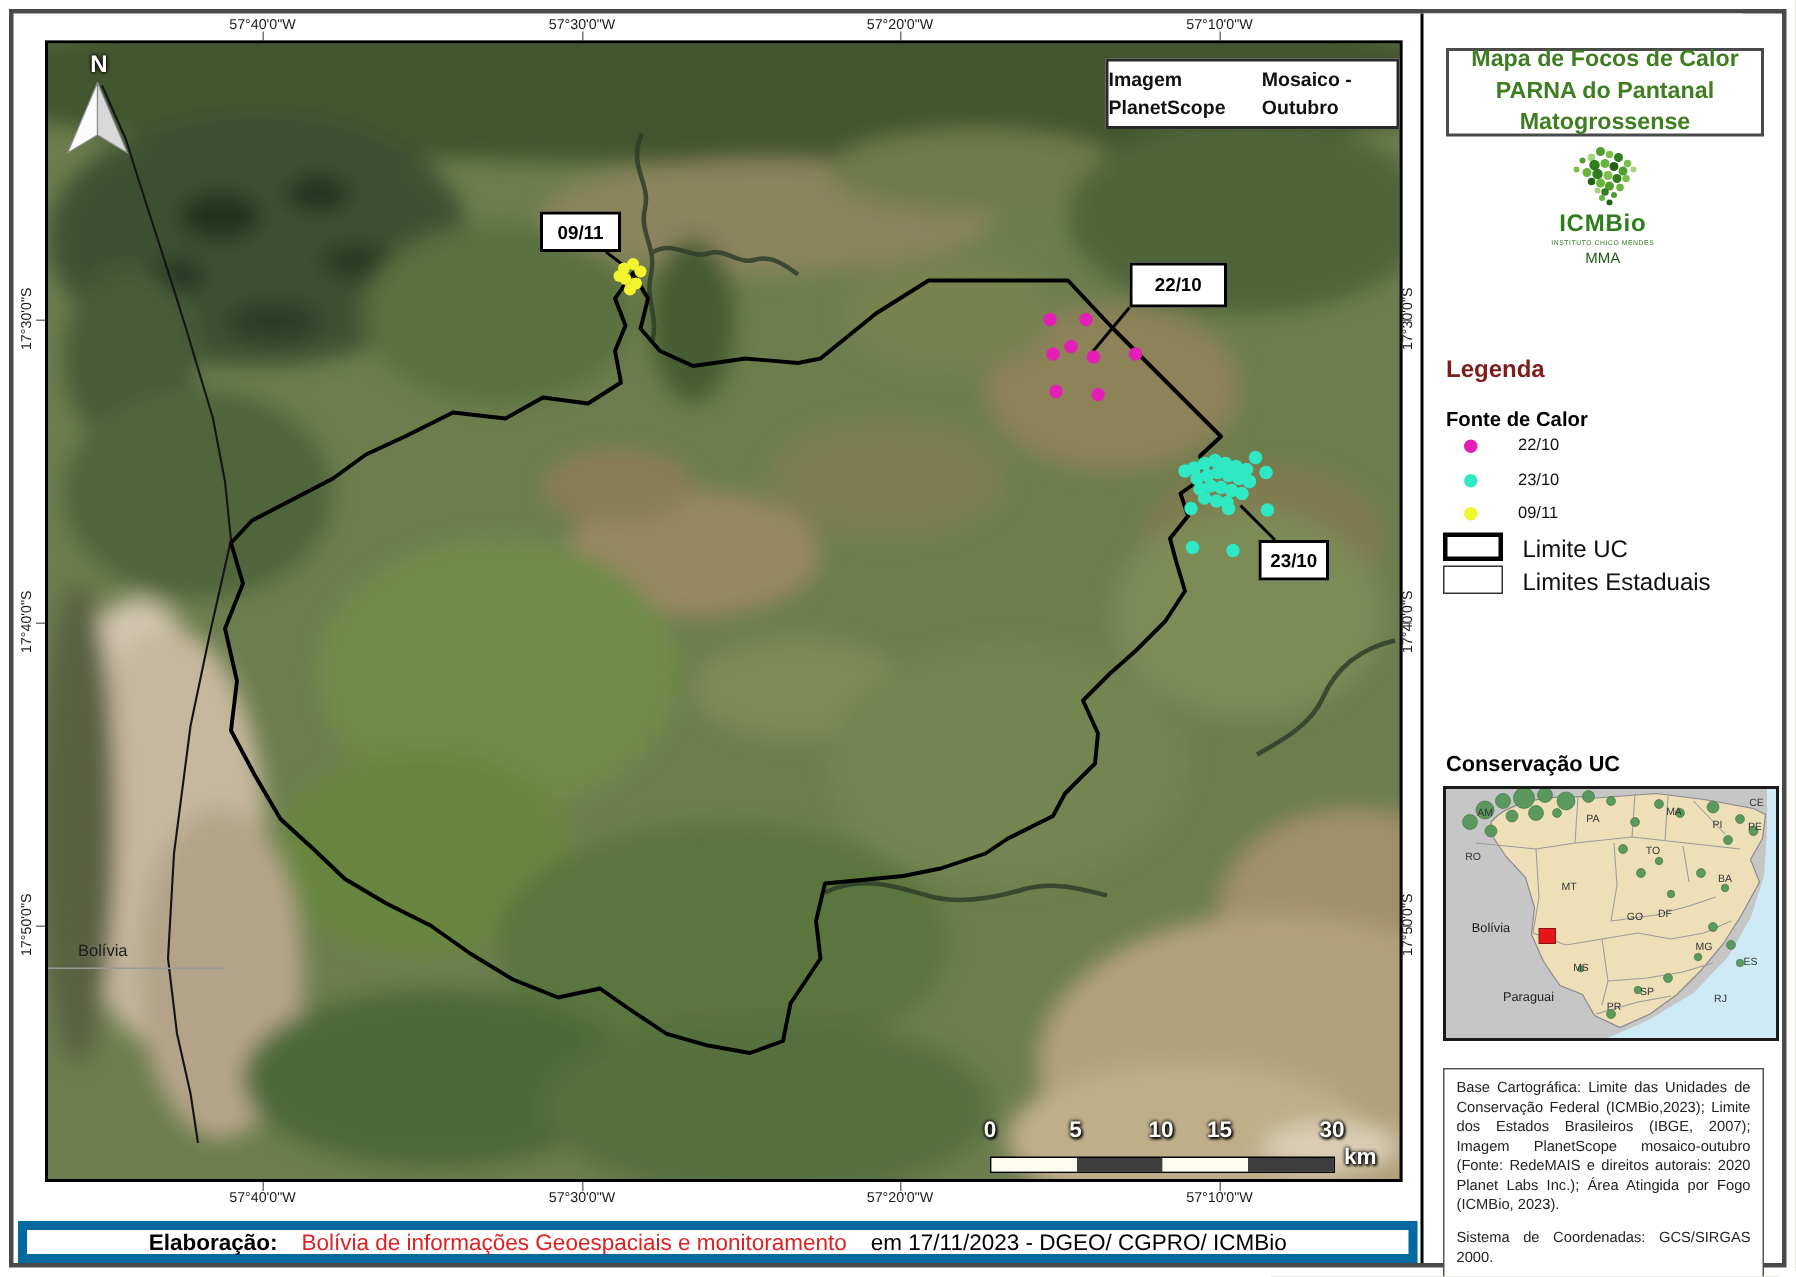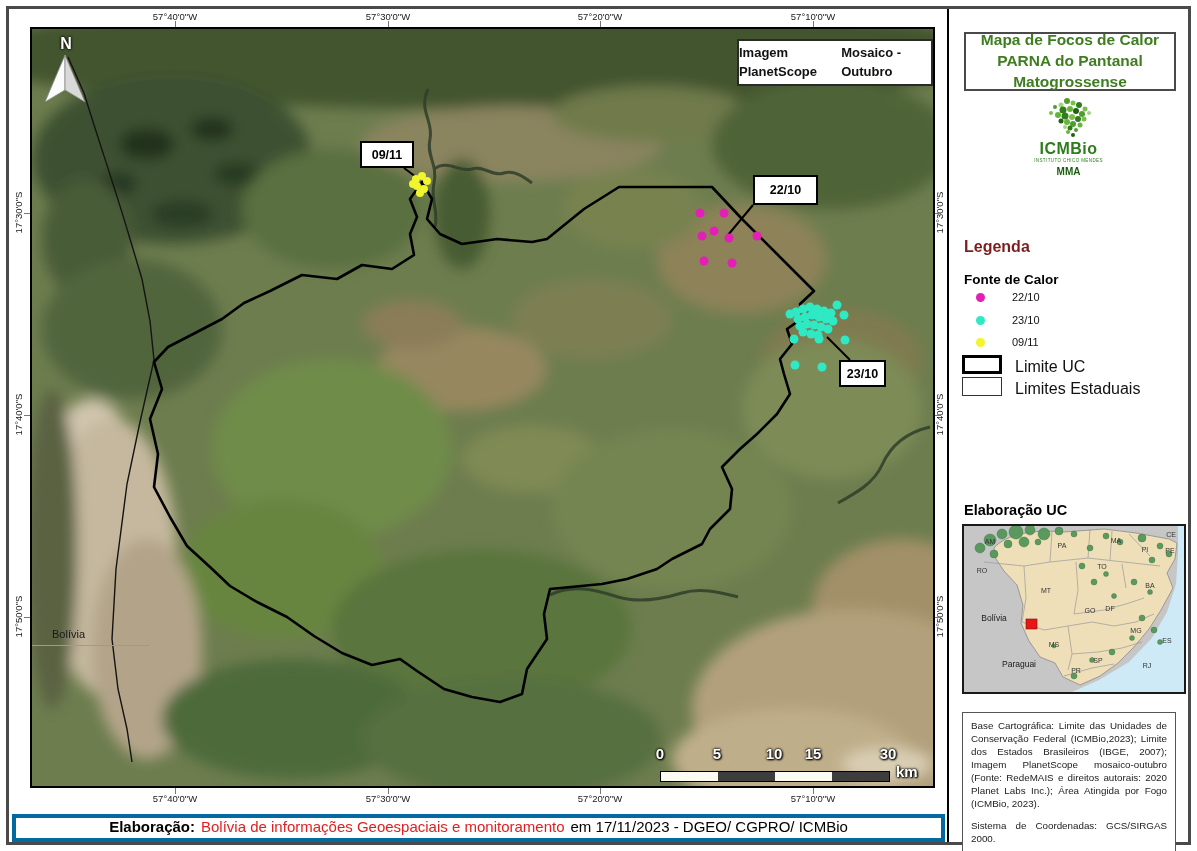--- a/index.html
+++ b/index.html
@@ -24,34 +24,34 @@
   .scalebar{position:absolute;left:610px;top:716px;width:300px;height:42px;}
   .scalebar .num{position:absolute;top:0;width:30px;text-align:center;color:#fff;font-weight:bold;font-size:15px;
                  text-shadow:0 0 3px #000,0 0 2px #000,1px 1px 2px #000;}
   .scalebar .bar{position:absolute;left:18px;top:26px;width:228px;height:9px;border:1px solid #000;display:flex;box-sizing:content-box;}
   .scalebar .seg{width:57px;height:100%;}
   .seg-light{background:#fbfbf2;}
   .seg-dark{background:#3d3d3d;}
   .scalebar .unit{position:absolute;left:254px;top:18px;color:#fff;font-weight:bold;font-size:15px;
                   text-shadow:0 0 3px #000,0 0 2px #000,1px 1px 2px #000;}
   
-  .footer{position:absolute;left:3px;top:805px;width:933px;height:28px;border:4px solid #0369a1;box-sizing:border-box;background:#fff;
-          display:flex;align-items:flex-start;justify-content:center;gap:6px;font-size:15px;white-space:nowrap;}
+  .footer{position:absolute;left:3px;top:805px;width:933px;height:28px;border:6px solid #0369a1;box-sizing:border-box;background:#fff;
+          display:flex;align-items:center;justify-content:center;gap:16px;font-size:15px;white-space:nowrap;}
   .footer .lab{font-weight:bold;color:#000;}
   .footer .hl{color:#e02020;}
   .footer .sx{color:#000;}
   
   .panel{position:absolute;left:938px;top:0;width:215px;height:833px;border-left:2px solid #000;box-sizing:border-box;background:#fff;}
   .title-box{position:absolute;left:15px;top:23px;width:212px;height:59px;border:2px solid #4a4a4a;box-sizing:border-box;
              display:flex;flex-direction:column;align-items:center;justify-content:center;
              color:#3e7d20;font-weight:bold;font-size:15.5px;line-height:1.35;text-align:center;}
   .logo{position:absolute;left:0;top:88px;width:239px;text-align:center;line-height:1;}
   .logo .nm{font-size:16px;font-weight:bold;color:#2e7d1d;letter-spacing:.5px;margin-top:1px;}
   .logo .inst{font-size:4.5px;color:#2e7d1d;letter-spacing:.4px;margin-top:2px;}
-  .logo .mma{font-size:10px;font-weight:bold;color:#1e5c12;margin-top:3px;}
+  .logo .mma{font-size:10px;font-weight:normal;color:#1e5c12;margin-top:3px;}
   .h-legend{position:absolute;left:15px;top:229px;font-size:16px;font-weight:bold;color:#7f1d1d;}
   .h-group{position:absolute;left:15px;top:263px;font-size:13.5px;font-weight:bold;color:#000;}
   .legend-row{position:absolute;left:15px;height:14px;display:flex;align-items:center;}
   .legend-dot{width:9px;height:9px;border-radius:50%;margin-left:12px;}
   .legend-lab{font-size:11px;color:#111;margin-left:27px;}
   .swatch{position:absolute;left:13px;width:40px;height:19px;background:#fff;box-sizing:border-box;}
   .swatch-thick{border:3px solid #000;}
   .swatch-thin{border:1px solid #333;}
   .swatch-lab{position:absolute;left:66px;font-size:16px;color:#111;}
   .h-inset{position:absolute;left:15px;top:493px;font-size:14.5px;font-weight:bold;color:#000;}
@@ -311,21 +311,21 @@
     <div class="legend-row" style="top:326px;">
       <span class="legend-dot" style="background: rgb(242, 244, 44);"></span>
       <span class="legend-lab">09/11</span>
     </div>
 
     <div class="swatch swatch-thick" style="top:346px;"></div>
     <div class="swatch-lab" style="top:349px;">Limite UC</div>
     <div class="swatch swatch-thin" style="top:368px;"></div>
     <div class="swatch-lab" style="top:371px;">Limites Estaduais</div>
 
-    <div class="h-inset">Elaboração UC</div>
+    <div class="h-inset">Conservação UC</div>
 
     <div class="inset-wrap">
       <svg viewBox="0 0 220 166" width="220" height="166">
         <rect width="220" height="166" fill="#c6c6c6"></rect>
         <polygon fill="#cdeaf6" points="214,0 220,0 220,166 108,166 135,154 165,136 188,112 203,86 212,58 214,28"></polygon>
         <path fill="#eedfb8" stroke="#8a8a8a" stroke-width="0.8" d="M30,22 C42,8 70,3 100,6 L140,3 L172,7 L205,13 L213,17 L211,33 L203,47 L209,62 L197,84 L185,103 L170,121 L154,137 L136,150 L116,159 L99,151 L91,137 L76,131 L65,115 L57,97 L59,79 L53,59 L40,45 L32,33 Z"></path>
         <g stroke="#9a9a9a" stroke-width="0.7" fill="none">
           <path d="M88,5 L86,36"></path>
               <path d="M126,3 L124,32"></path>
               <path d="M148,5 L146,34"></path>

